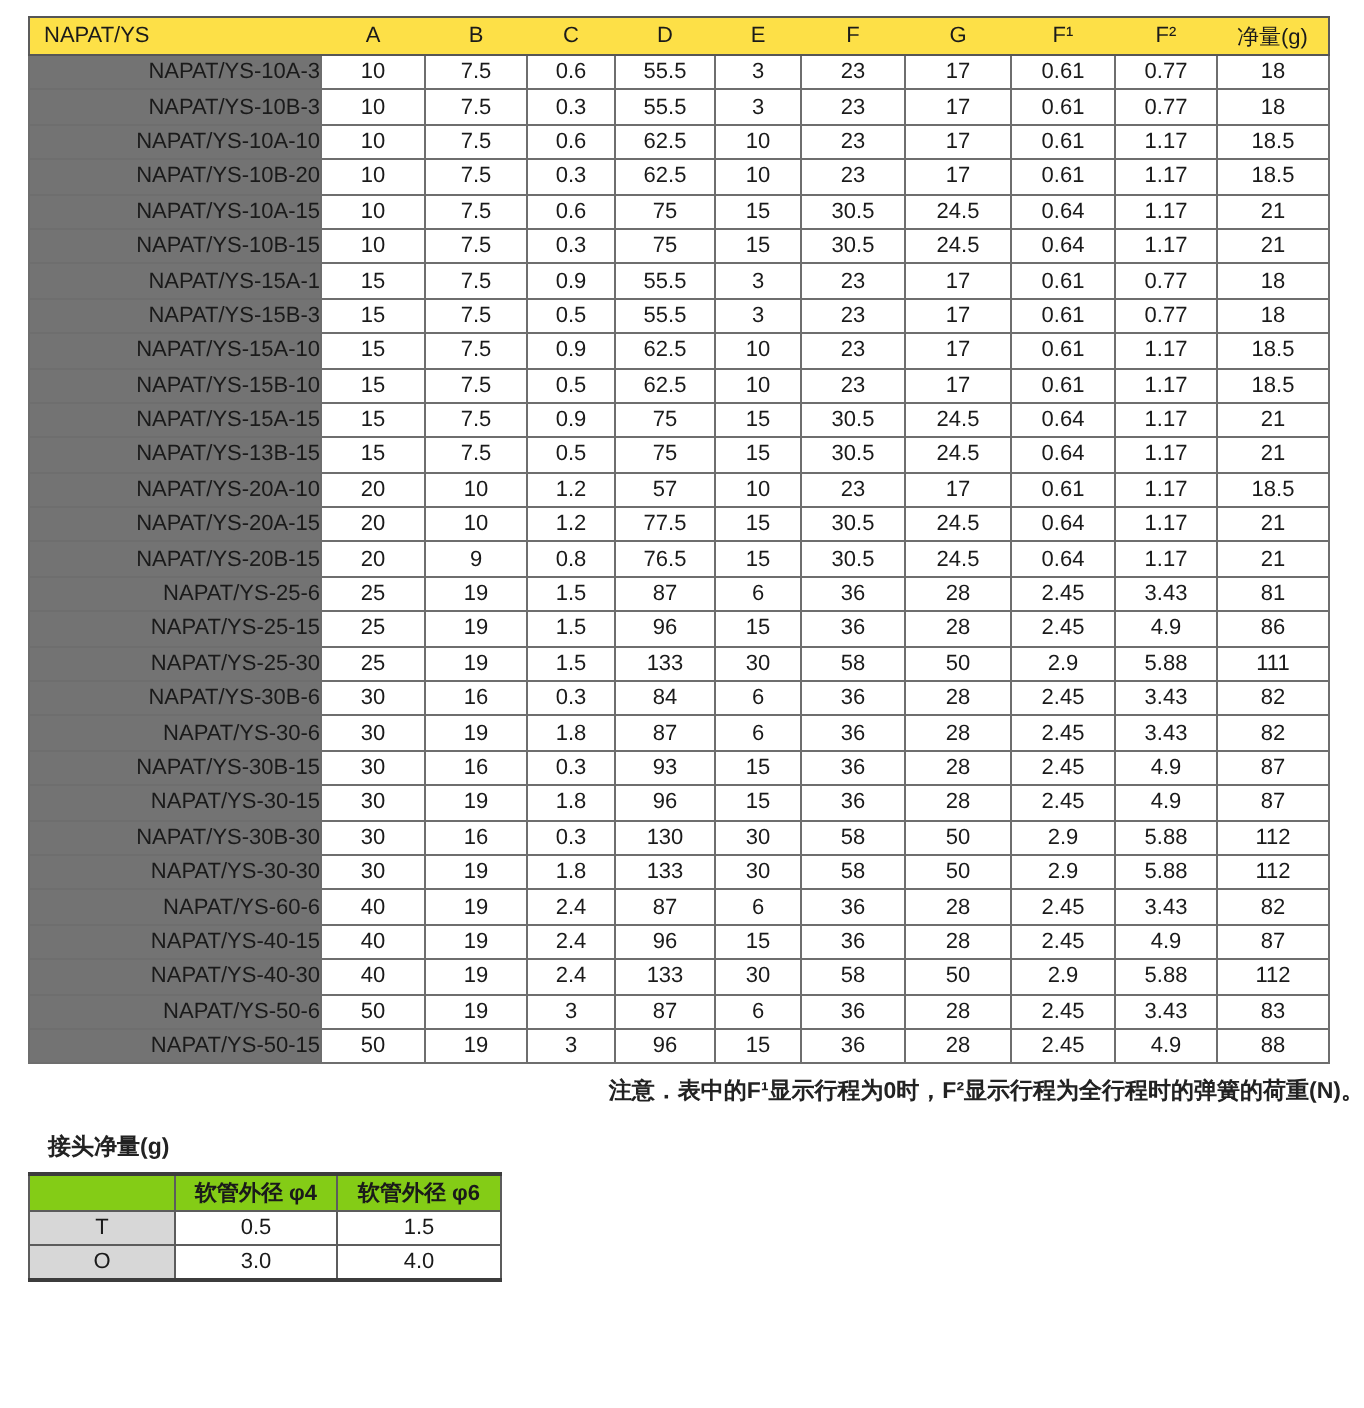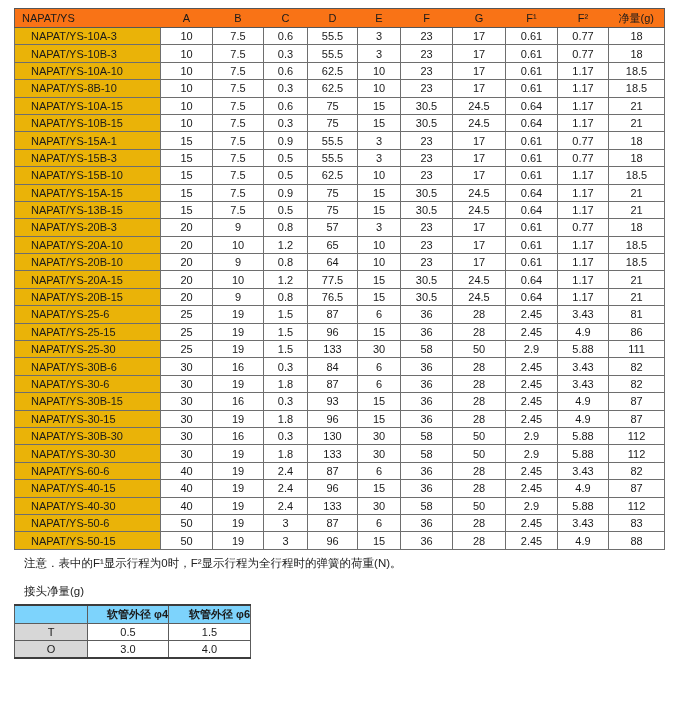--- a/index.html
+++ b/index.html
@@ -21,21 +21,21 @@
   table.spec {
     border-collapse: collapse;
     table-layout: fixed;
     width: 650px;
     font-size: 11px;
     color: #1a1a1a;
     border-left: 1px solid #5c5c5c;
     border-right: 1px solid #5c5c5c;
   }
   table.spec th {
-    background: #f97316;
+    background: #fde047;
     font-weight: normal;
     text-align: center;
     height: 18px;
     padding: 0;
     border-top: 1px solid #565656;
     border-bottom: 1px solid #565656;
   }
   table.spec th.name-col {
     text-align: left;
     padding-left: 7px;
@@ -43,51 +43,52 @@
   table.spec td {
     border: 1px solid #6e6e6e;
     text-align: center;
     height: 16.4px;
     padding: 0;
     background: #ffffff;
     white-space: nowrap;
     overflow: hidden;
   }
   table.spec td.name-cell {
-    background: #eab308;
-    text-align: left;
-    padding-left: 16px;
+    background: #737373;
+    text-align: right;
+    padding-left: 6px;
   }
   
   .note {
     margin: 6px 0 0 10px;
     font-size: 11.5px;
-    font-weight: normal;
+    font-weight: bold;
     color: #222222;
+    text-align: right;
   }
   .sub-title {
     margin: 13px 0 5px 10px;
     font-size: 11.5px;
-    font-weight: normal;
+    font-weight: bold;
     color: #222222;
   }
   
   table.fit {
     border-collapse: collapse;
     table-layout: fixed;
     width: 236px;
     font-size: 11px;
     color: #1a1a1a;
     border-top: 2px solid #3c3c3c;
     border-bottom: 2px solid #3c3c3c;
   }
   table.fit th {
-    background: #7dd3fc;
+    background: #84cc16;
     font-weight: bold;
-    text-align: right;
+    text-align: center;
     height: 17px;
     padding: 0;
     border: 1px solid #5c5c5c;
   }
   table.fit td {
     border: 1px solid #5c5c5c;
     text-align: center;
     height: 16px;
     padding: 0;
     background: #ffffff;
@@ -165,21 +166,21 @@
           <td>0.6</td>
           <td>62.5</td>
           <td>10</td>
           <td>23</td>
           <td>17</td>
           <td>0.61</td>
           <td>1.17</td>
           <td>18.5</td>
         </tr>
         <tr>
-          <td class="name-cell">NAPAT/YS-8B-10</td>
+          <td class="name-cell">NAPAT/YS-10B-20</td>
           <td>10</td>
           <td>7.5</td>
           <td>0.3</td>
           <td>62.5</td>
           <td>10</td>
           <td>23</td>
           <td>17</td>
           <td>0.61</td>
           <td>1.17</td>
           <td>18.5</td>
@@ -230,20 +231,33 @@
           <td>0.5</td>
           <td>55.5</td>
           <td>3</td>
           <td>23</td>
           <td>17</td>
           <td>0.61</td>
           <td>0.77</td>
           <td>18</td>
         </tr>
         <tr>
+          <td class="name-cell">NAPAT/YS-15A-10</td>
+          <td>15</td>
+          <td>7.5</td>
+          <td>0.9</td>
+          <td>62.5</td>
+          <td>10</td>
+          <td>23</td>
+          <td>17</td>
+          <td>0.61</td>
+          <td>1.17</td>
+          <td>18.5</td>
+        </tr>
+        <tr>
           <td class="name-cell">NAPAT/YS-15B-10</td>
           <td>15</td>
           <td>7.5</td>
           <td>0.5</td>
           <td>62.5</td>
           <td>10</td>
           <td>23</td>
           <td>17</td>
           <td>0.61</td>
           <td>1.17</td>
@@ -269,51 +283,25 @@
           <td>0.5</td>
           <td>75</td>
           <td>15</td>
           <td>30.5</td>
           <td>24.5</td>
           <td>0.64</td>
           <td>1.17</td>
           <td>21</td>
         </tr>
         <tr>
-          <td class="name-cell">NAPAT/YS-20B-3</td>
-          <td>20</td>
-          <td>9</td>
-          <td>0.8</td>
-          <td>57</td>
-          <td>3</td>
-          <td>23</td>
-          <td>17</td>
-          <td>0.61</td>
-          <td>0.77</td>
-          <td>18</td>
-        </tr>
-        <tr>
           <td class="name-cell">NAPAT/YS-20A-10</td>
           <td>20</td>
           <td>10</td>
           <td>1.2</td>
-          <td>65</td>
-          <td>10</td>
-          <td>23</td>
-          <td>17</td>
-          <td>0.61</td>
-          <td>1.17</td>
-          <td>18.5</td>
-        </tr>
-        <tr>
-          <td class="name-cell">NAPAT/YS-20B-10</td>
-          <td>20</td>
-          <td>9</td>
-          <td>0.8</td>
-          <td>64</td>
+          <td>57</td>
           <td>10</td>
           <td>23</td>
           <td>17</td>
           <td>0.61</td>
           <td>1.17</td>
           <td>18.5</td>
         </tr>
         <tr>
           <td class="name-cell">NAPAT/YS-20A-15</td>
           <td>20</td>

